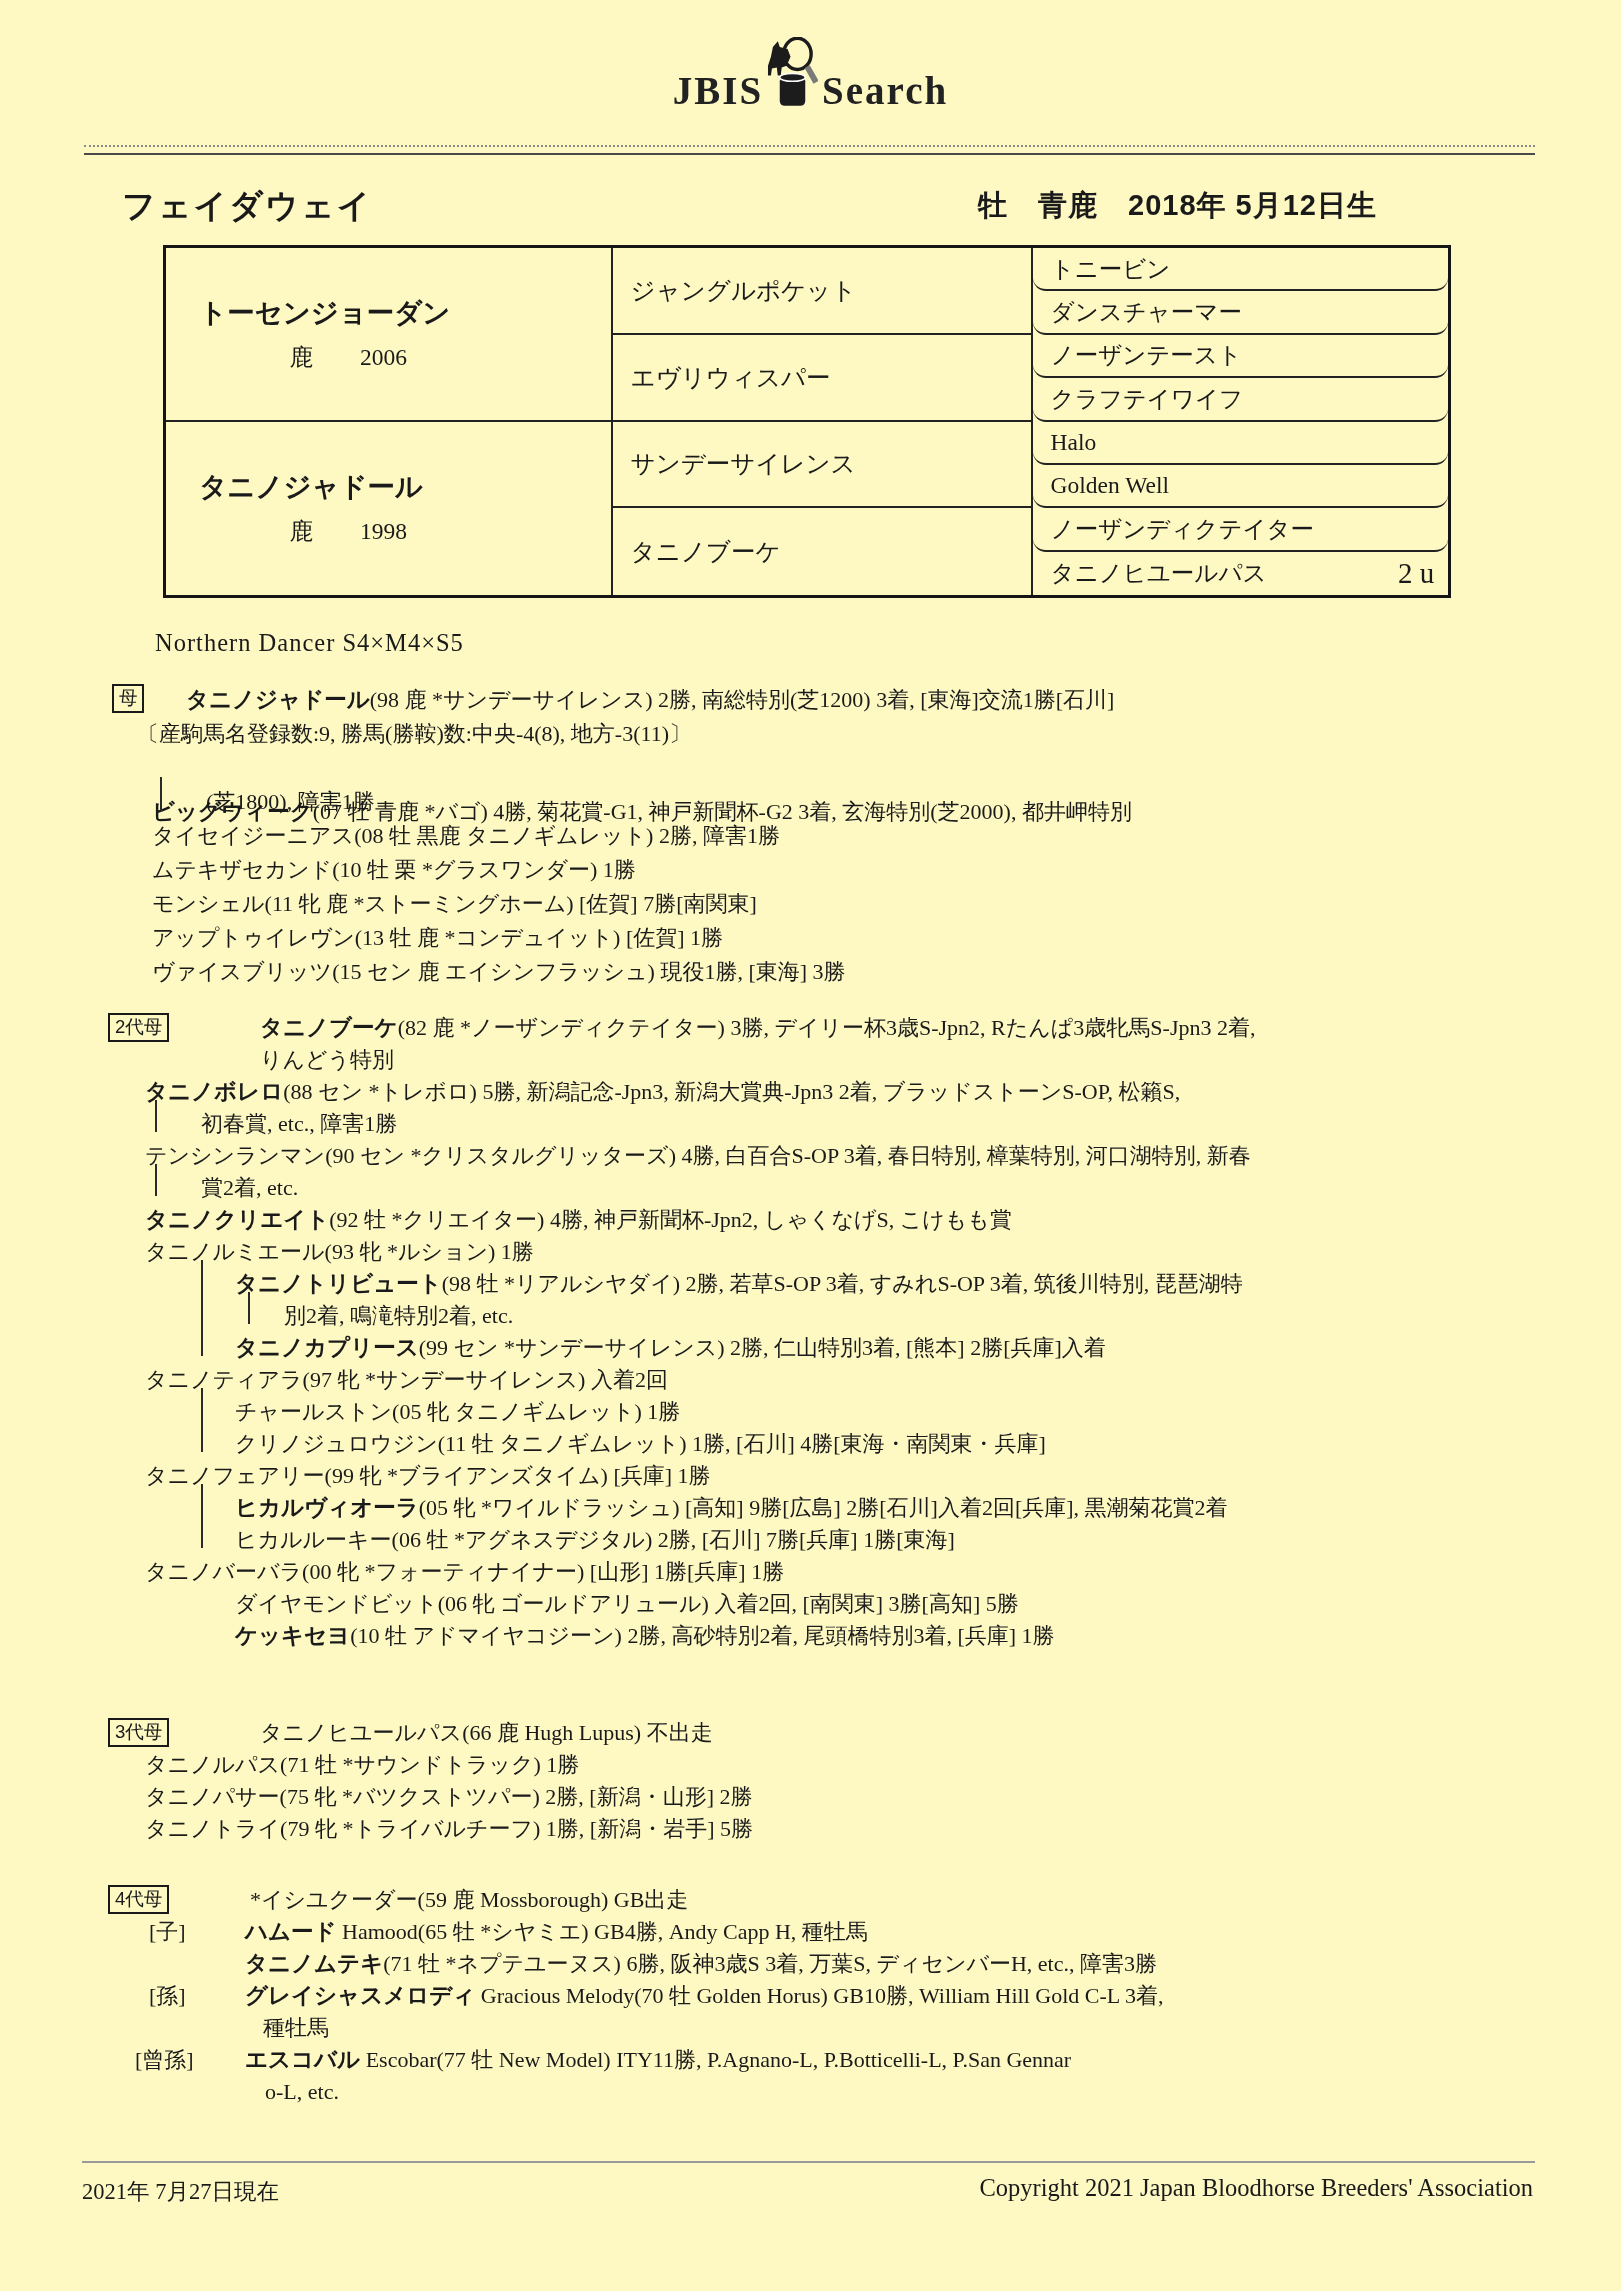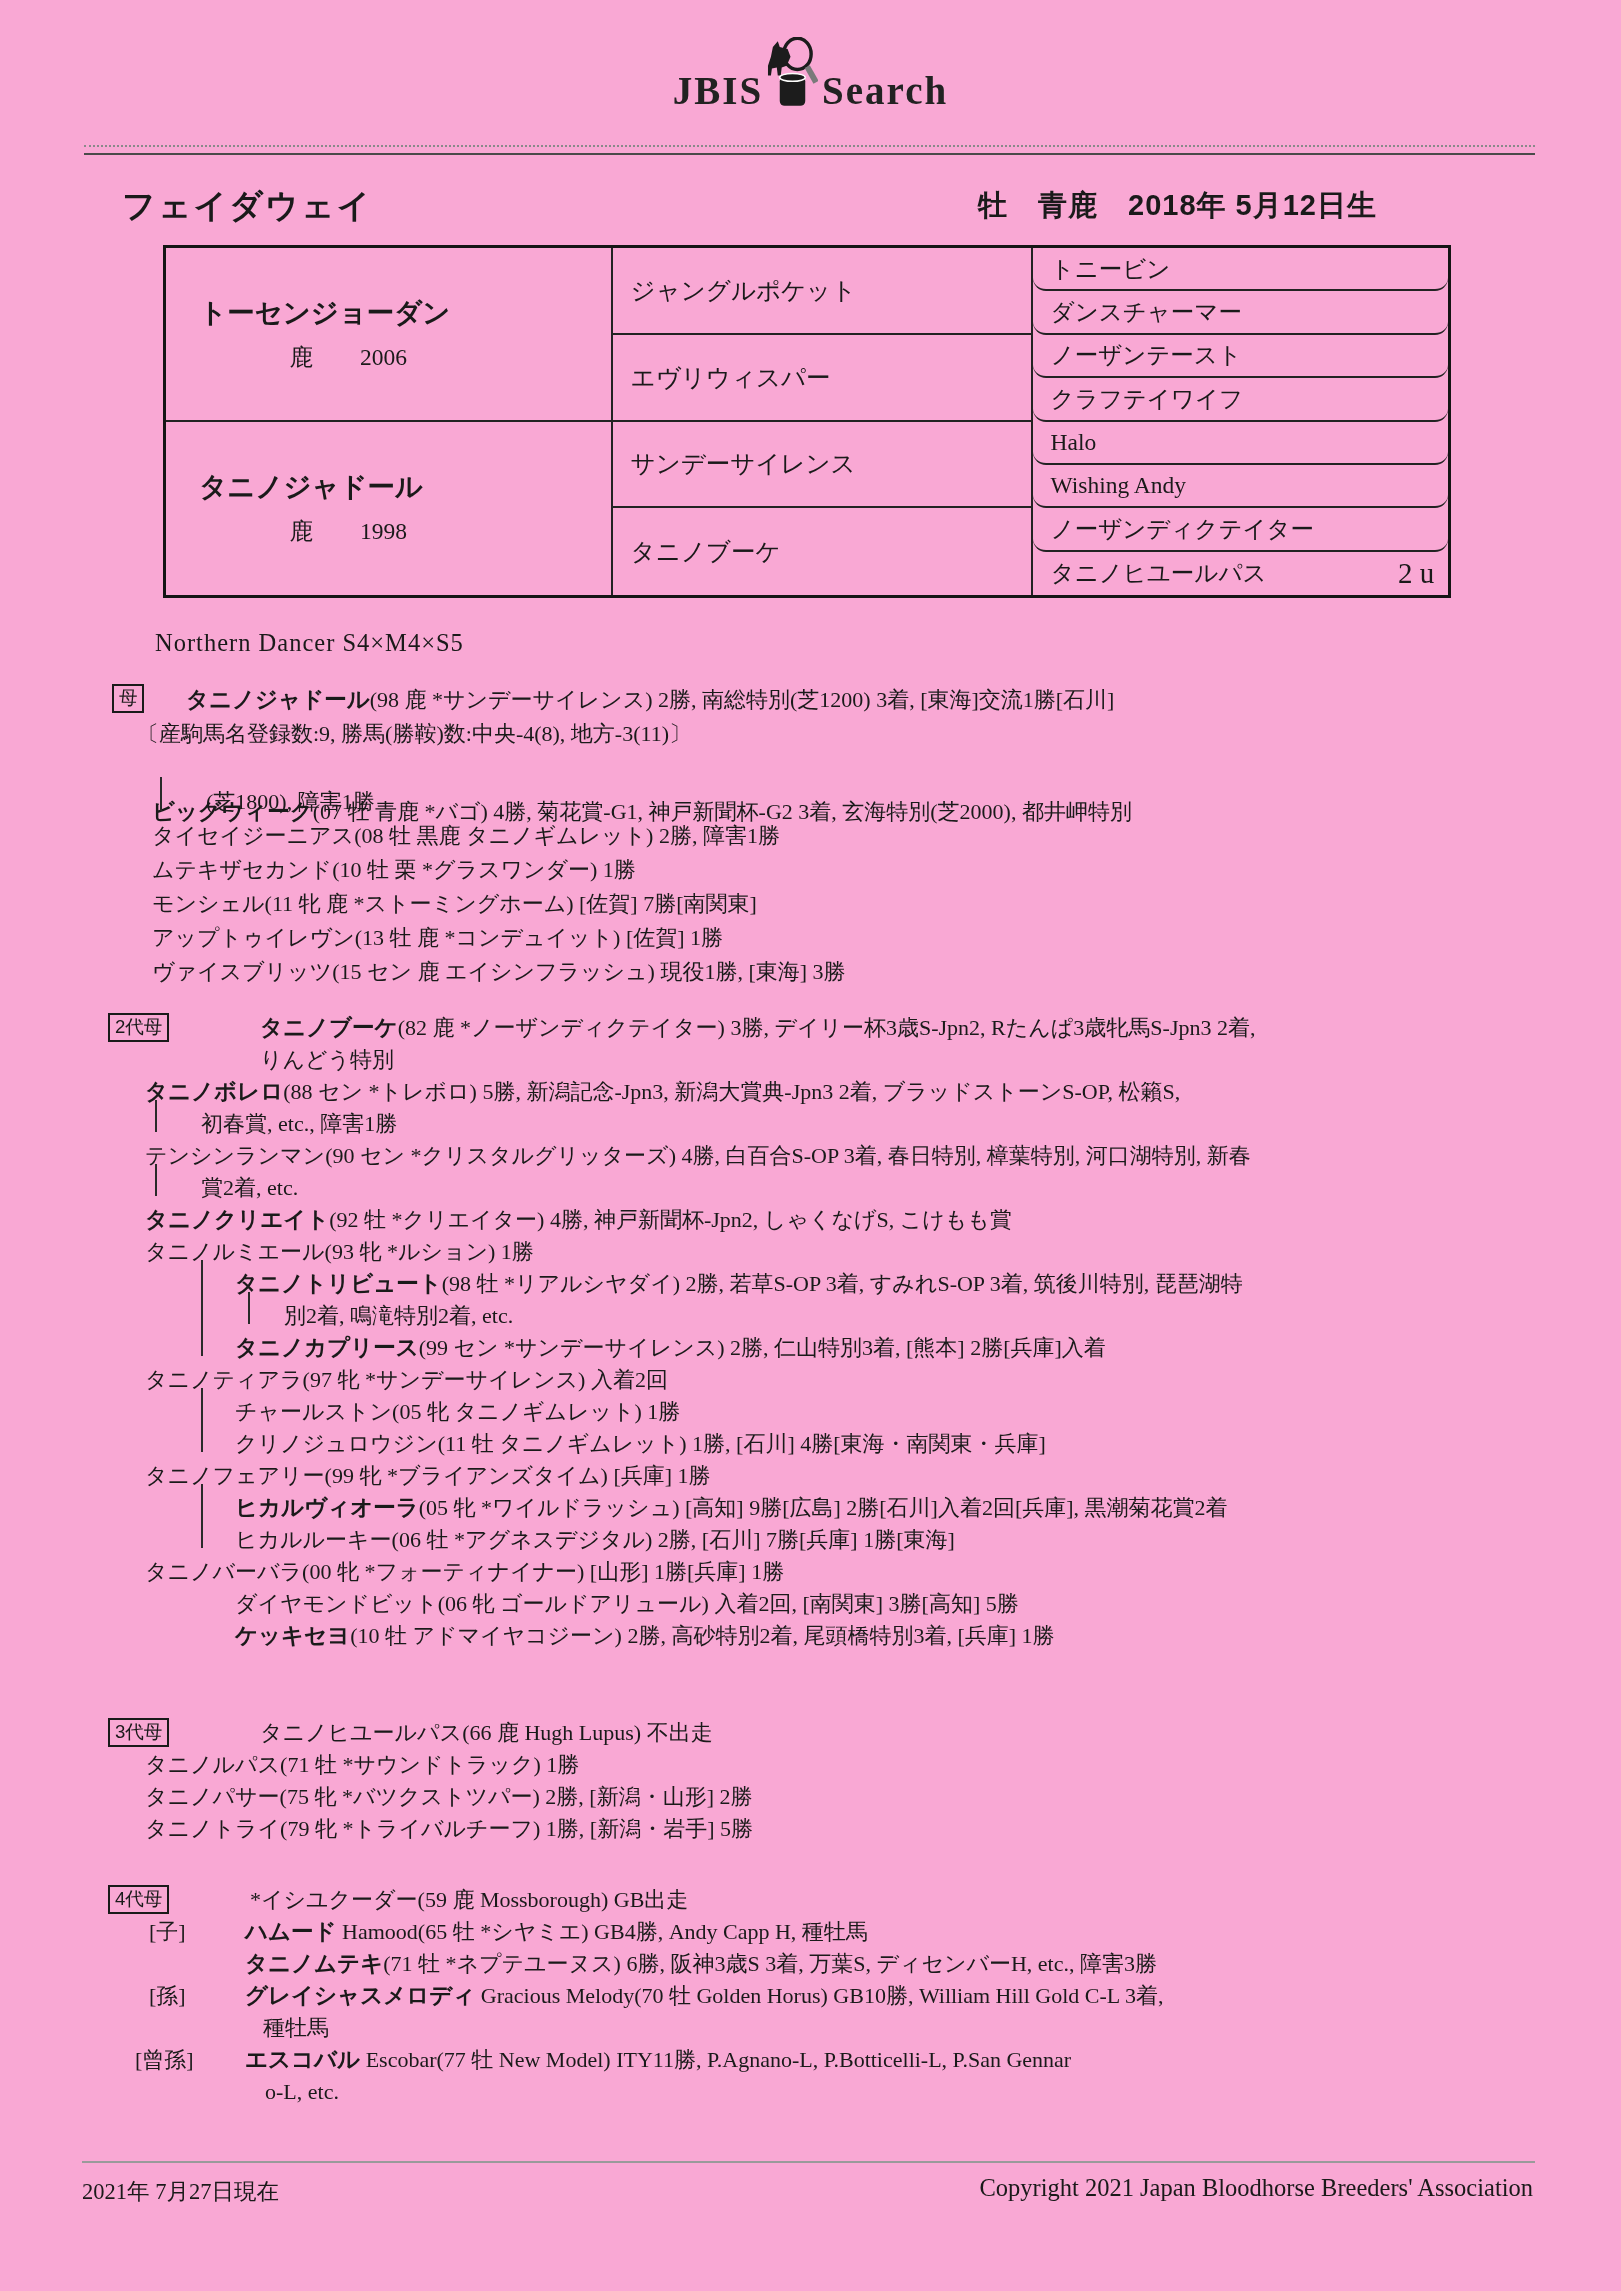--- a/index.html
+++ b/index.html
@@ -1,16 +1,16 @@
 <!DOCTYPE html>
 <html><head>
 <meta charset="utf-8">
 <style>
   html,body{margin:0;padding:0;background:#e8e8e6;}
-  .page{position:relative;width:1621px;height:2292px;background:#f9a8d4;margin:0 auto;
+  .page{position:relative;width:1621px;height:2292px;background:#fef9c3;margin:0 auto;
         font-family:"Liberation Serif","DejaVu Serif",serif;color:#1a1a1a;overflow:hidden;}
   
   .logo{position:absolute;top:37px;left:0;width:100%;height:108px;text-align:center;}
   .logo-inner{display:inline-flex;align-items:flex-end;gap:3.9px;}
   .logo-jbis,.logo-search{font-family:"Liberation Serif",serif;font-size:39px;font-weight:600;
         letter-spacing:2px;color:#222;line-height:1;}
   .logo-ic{width:51px;height:73px;display:inline-block;}
   .hdr-rule{position:absolute;left:84px;right:86px;top:145px;height:5.9px;
         border-top:2px dotted #8a8a8a;border-bottom:2.9px solid #4a4a4a;}
   
@@ -100,21 +100,21 @@
       <div class="pname">タニノジャドール</div>
       <div class="pdetail">鹿　　1998</div>
     </div>
     <div class="cell c-gparent">
       <span>サンデーサイレンス</span>
     </div>
     <div class="cell c-gg lastcol">
       <span>Halo</span>
     </div>
     <div class="cell c-gg lastcol">
-      <span>Wishing Andy</span>
+      <span>Golden Well</span>
     </div>
     <div class="cell c-gparent lastrow">
       <span>タニノブーケ</span>
     </div>
     <div class="cell c-gg lastcol">
       <span>ノーザンディクテイター</span>
     </div>
     <div class="cell c-gg lastcol lastrow">
       <span>タニノヒユールパス</span>
       <span class="ggnote">2 u</span>

